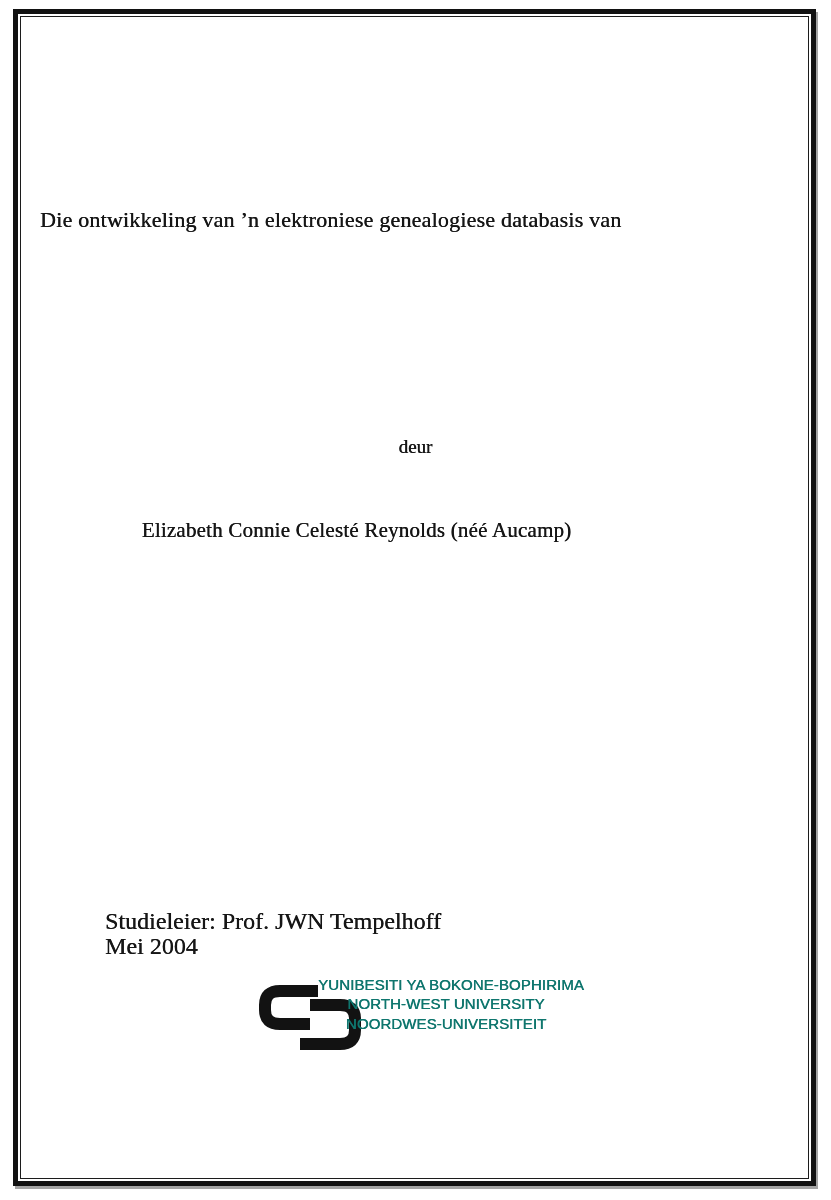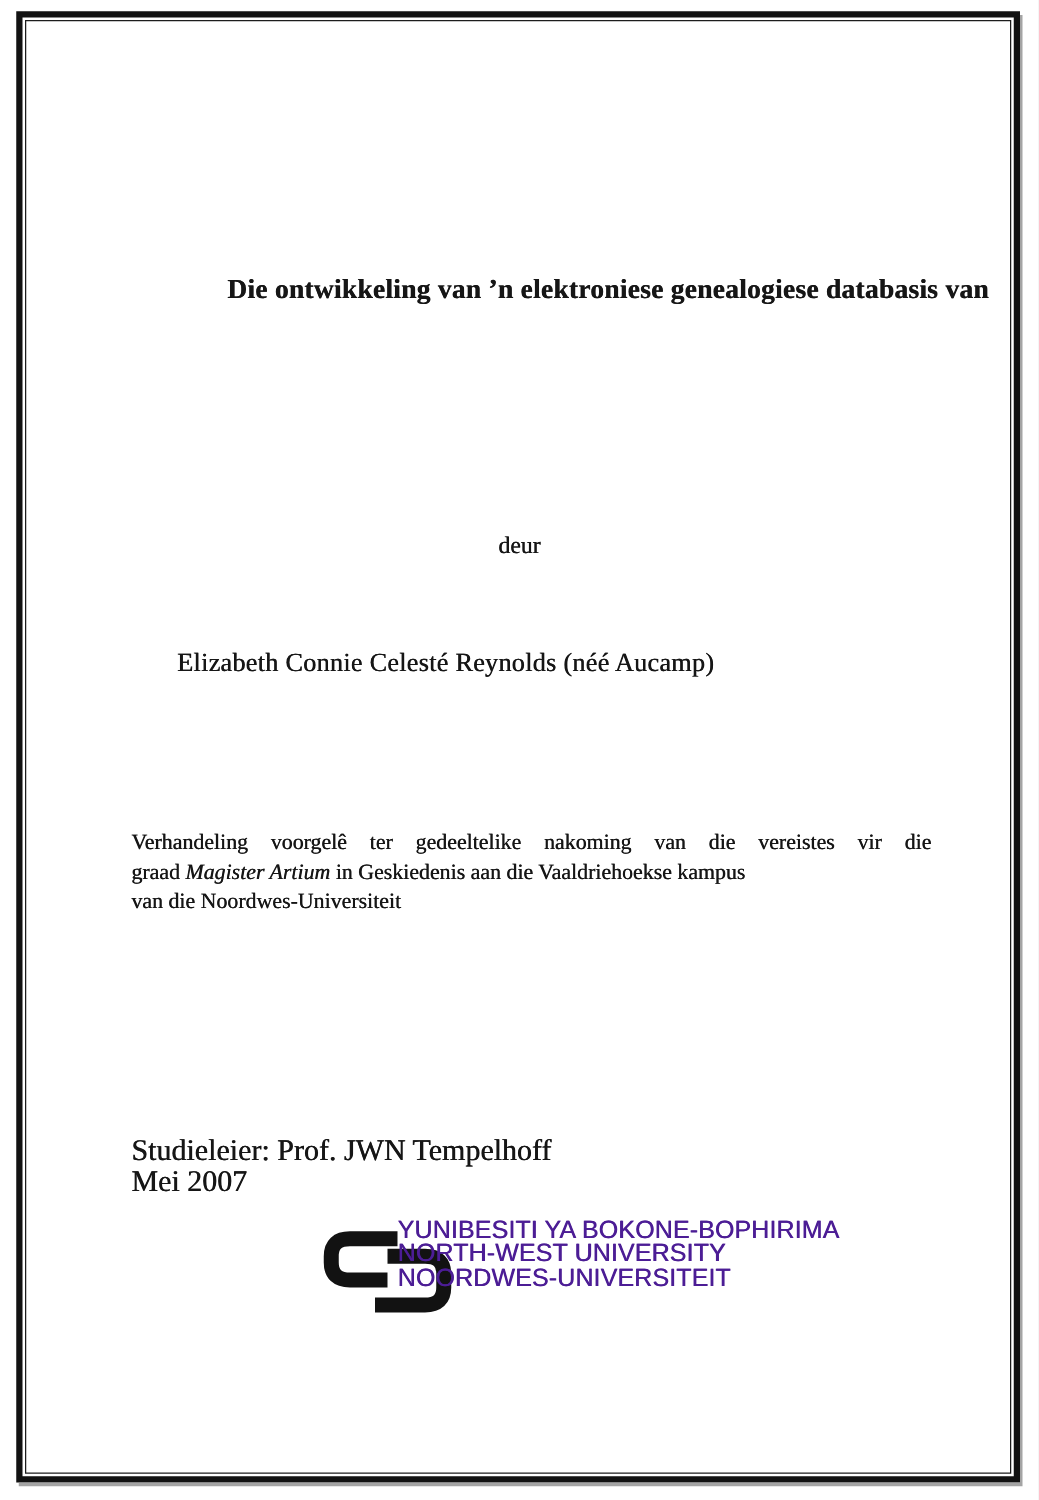--- a/index.html
+++ b/index.html
@@ -9,28 +9,28 @@
     font-family:"Liberation Serif","DejaVu Serif",serif; color:#161616;
   }
   
   .frame {
     position:absolute; left:13px; top:9px; width:793px; height:1167px;
     border:5px solid #121212; box-shadow:2px 3px 0 rgba(90,90,90,.55);
   }
   .frame-inner { position:absolute; inset:2px; border:1px solid #1c1c1c; }
 
   .title {
-    position:absolute; left:40px; top:208px; width:751px; margin:0;
-    font-size:22px; font-weight:bold; text-align:right; line-height:46px;
+    position:absolute; left:40px; top:197px; width:751px; margin:0;
+    font-size:22px; font-weight:normal; text-align:left; line-height:46px;
     letter-spacing:.2px; text-shadow:.35px 0 0 currentColor;
   }
   .title .tl { display:block; }
 
   .byline {
-    position:absolute; left:0; top:426px; width:831px; text-align:center;
+    position:absolute; left:0; top:436px; width:831px; text-align:center;
     font-size:19px; text-shadow:.3px 0 0 currentColor;
   }
   .author {
     position:absolute; left:0; top:518px; width:713px; text-align:center;
     font-size:21px; letter-spacing:.2px; text-shadow:.35px 0 0 currentColor;
   }
 
   .submission {
     position:absolute; left:105px; top:662px; width:640px;
     font-size:17.5px; line-height:23.6px; text-shadow:.3px 0 0 currentColor;
@@ -42,21 +42,21 @@
     position:absolute; left:105px; top:909px;
     font-size:24px; line-height:24.5px; text-shadow:.35px 0 0 currentColor;
   }
 
   .logo { position:absolute; left:258px; top:972px; }
   .logo-mark { position:absolute; left:0; top:0; width:104px; height:80px; }
   .logo-mark path { fill:none; stroke:#121212; stroke-width:12; }
   .logo-text {
     position:absolute; left:60px; top:3px; width:256px;
     font-family:"Liberation Sans","DejaVu Sans",sans-serif;
-    font-size:20px; line-height:19.3px; color:#4c1d95;
+    font-size:15px; line-height:19.3px; color:#0f766e;
     text-shadow:.45px 0 0 currentColor; letter-spacing:.1px; white-space:nowrap;
   }
   .logo-text .lt1 { text-align:left; }
   .logo-text .lt2 { text-align:center; }
 </style>
 </head>
 <body>
 
 <div class="page">
 
@@ -65,29 +65,24 @@
   </div>
 
   <h1 class="title">
     <span class="tl">Die ontwikkeling van ’n elektroniese genealogiese databasis van</span>
   </h1>
 
   <div class="byline">deur</div>
 
   <div class="author">Elizabeth Connie Celesté Reynolds (néé Aucamp)</div>
 
-  <div class="submission">
-    <div class="just">Verhandeling voorgelê ter gedeeltelike nakoming van die vereistes vir die</div>
-    <div><span>graad </span><em>Magister Artium</em><span> in Geskiedenis aan die Vaaldriehoekse kampus</span></div>
-    <div>van die Noordwes-Universiteit</div>
-  </div>
 
   <div class="supervisor-block">
     <div>Studieleier: Prof. JWN Tempelhoff</div>
-    <div>Mei 2007</div>
+    <div>Mei 2004</div>
   </div>
 
   <div class="logo">
     <svg class="logo-mark" viewBox="0 0 104 80" aria-hidden="true">
       <path d="M 60 19 L 22 19 Q 7 19 7 33 L 7 38 Q 7 52 22 52 L 52 52"></path>
       <path d="M 52 33 L 82 33 Q 97 33 97 47 L 97 58 Q 97 72 82 72 L 42 72"></path>
     </svg>
     <div class="logo-text">
       <div class="lt1">YUNIBESITI YA BOKONE-BOPHIRIMA</div>
       <div class="lt2">NORTH-WEST UNIVERSITY</div>

